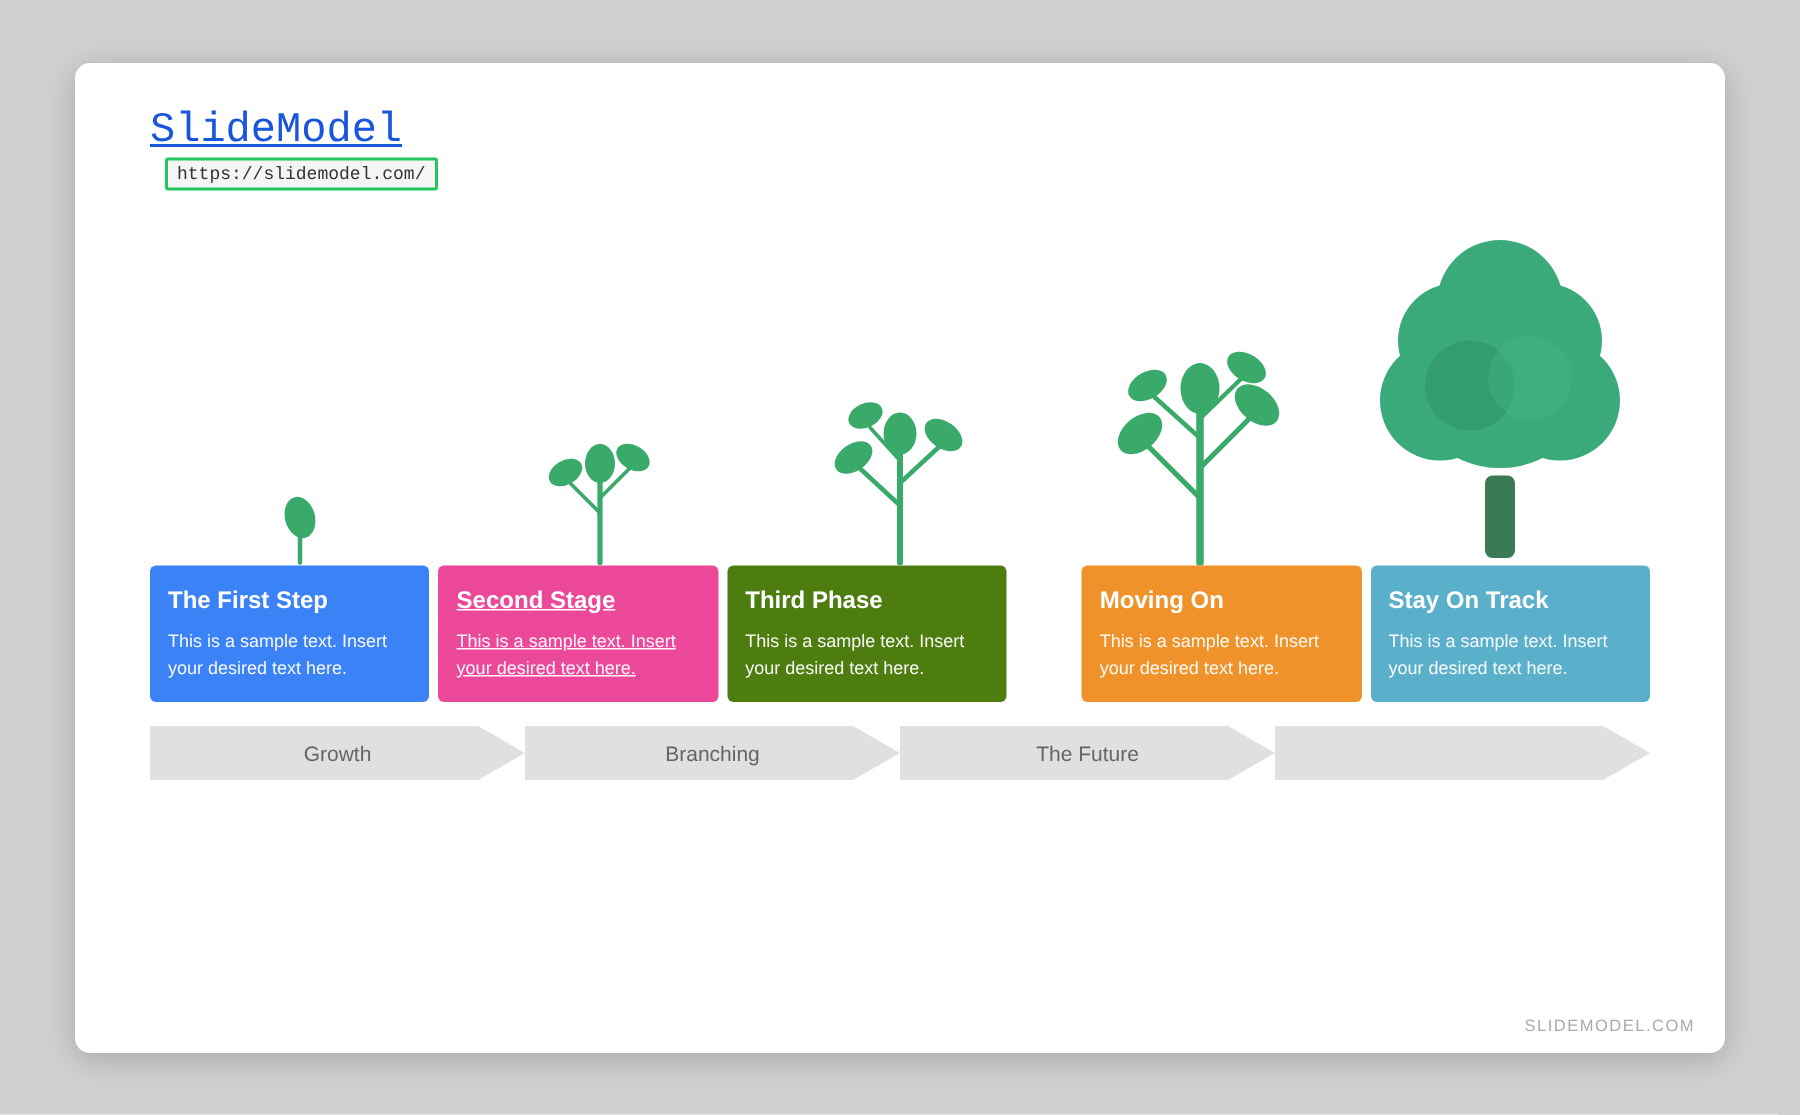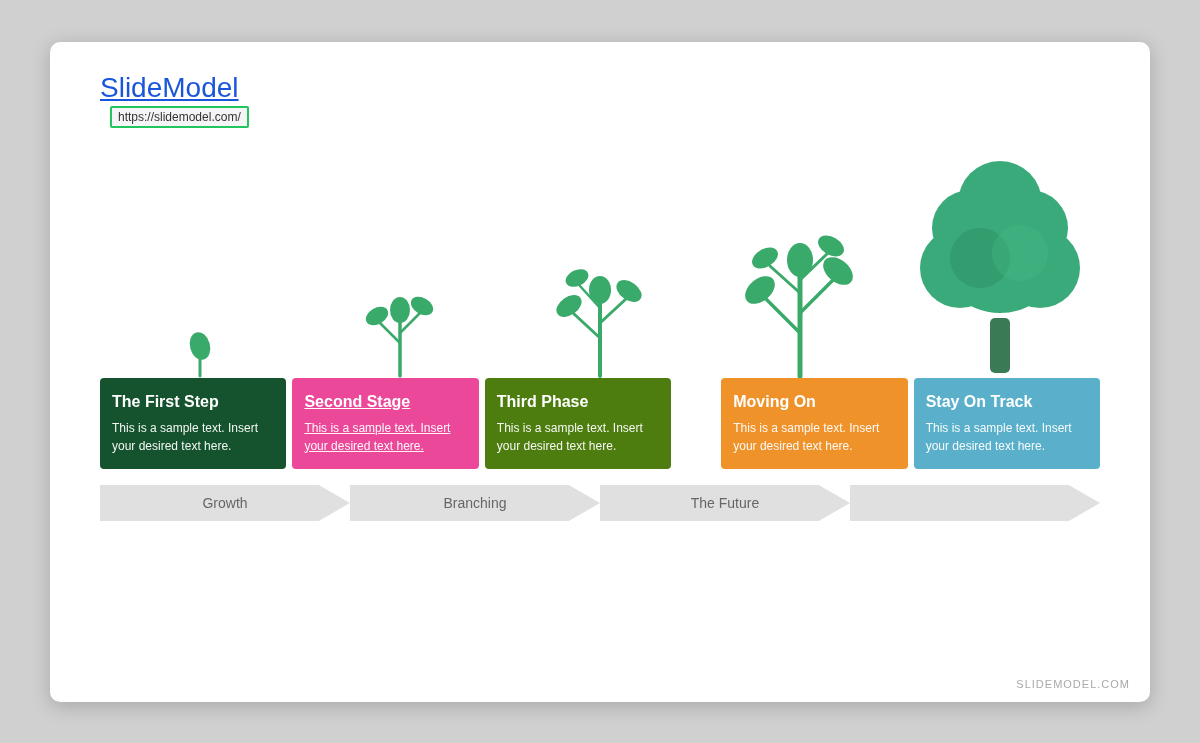--- a/index.html
+++ b/index.html
@@ -26,20 +26,21 @@
       padding: 30px 50px 20px 50px;
       display: flex;
       flex-direction: column;
       height: 100%;
     }
     .logo-area {
       display: flex;
       flex-direction: column;
       align-items: flex-start;
       margin-bottom: 10px;
+      font-family: Liberation Mono, monospace;
     }
     .logo-link {
       color: #1a56db;
       text-decoration: underline;
       font-size: 28px;
       font-weight: normal;
       cursor: pointer;
     }
     .logo-url {
       font-size: 12px;
@@ -79,21 +80,21 @@
       display: flex;
       gap: 6px;
       margin-top: 0;
     }
     .card {
       flex: 1;
       padding: 14px 12px;
       color: #fff;
       border-radius: 4px;
     }
-    .card-green { background: #14532d; }
+    .card-green { background: #3b82f6; }
     .card-navy  { background: #ec4899; text-decoration: underline; }
     .card-red   { background: #4d7c0f; }
     .card-orange{ background: #f0922a; margin-left: 44px; }
     .card-teal  { background: #5aafca; }
 
     .card-title {
       font-size: 16px;
       font-weight: bold;
       margin-bottom: 8px;
       line-height: 1.2;

